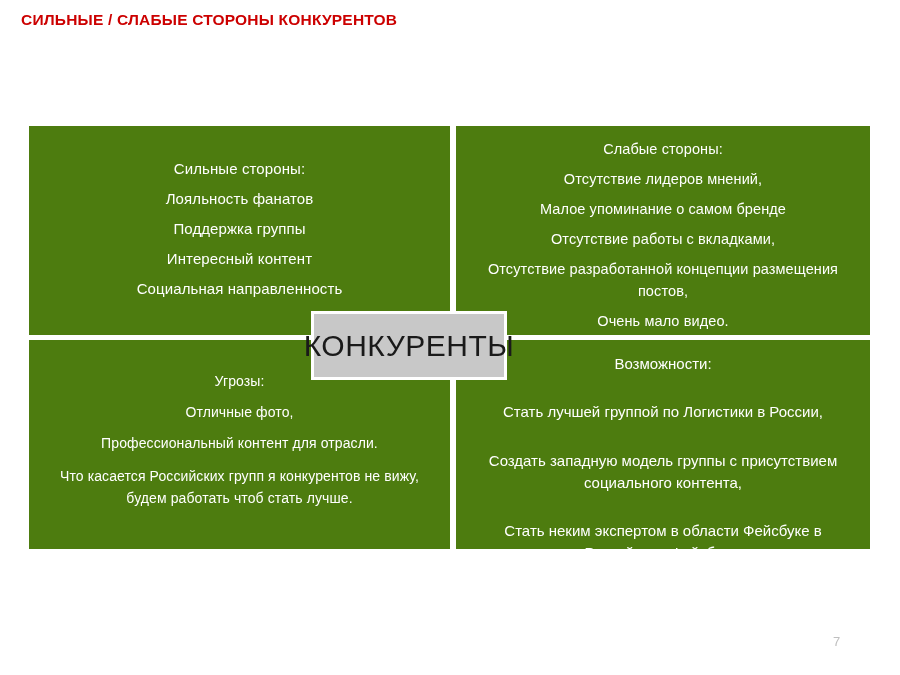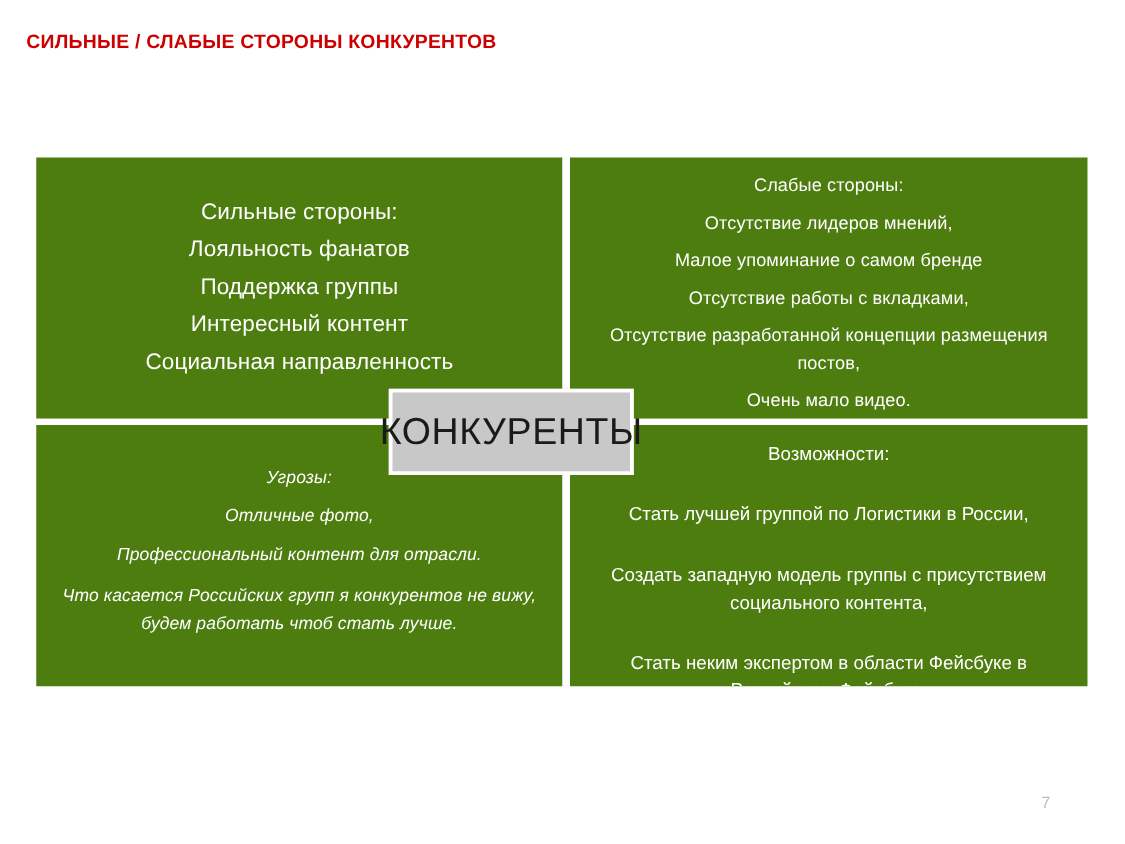--- a/index.html
+++ b/index.html
@@ -18,21 +18,21 @@
   #slide {
     position: absolute;
     inset: 0;
     width: 900px;
     height: 675px;
   }
 
   #slide-title {
     position: absolute;
     left: 21px;
-    top: 25px;
+    top: 11px;
     font-size: 15.5px;
     font-weight: bold;
     color: #CC0000;
     letter-spacing: 0.2px;
     white-space: nowrap;
   }
 
   
   #swot-matrix {
     position: absolute;
@@ -65,21 +65,21 @@
 
   
   #quadrant-strengths {
     grid-column: 1;
     grid-row: 1;
     padding: 0 8px 8px 8px;
     justify-content: flex-start;
     padding-top: 28px;
   }
   #quadrant-strengths .q-line {
-    font-size: 18px;
+    font-size: 15px;
     line-height: 30px;
     letter-spacing: 0.1px;
   }
 
   
   #quadrant-weaknesses {
     grid-column: 3;
     grid-row: 1;
     padding: 0 6px;
     justify-content: flex-start;
@@ -96,21 +96,20 @@
     padding-bottom: 4px;
   }
 
   
   #quadrant-threats {
     grid-column: 1;
     grid-row: 3;
     padding: 5px 6px;
     justify-content: flex-start;
     padding-top: 26px;
-    font-style: italic;
   }
   #quadrant-threats .q-line {
     font-size: 14px;
     line-height: 31px;
     letter-spacing: 0.1px;
   }
   #quadrant-threats .q-line.two-line {
     line-height: 22px;
     padding-top: 6px;
   }

